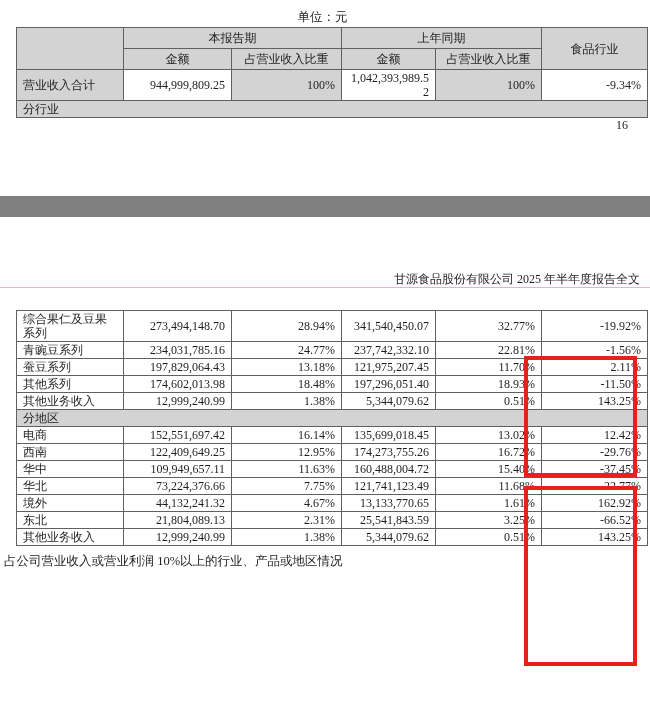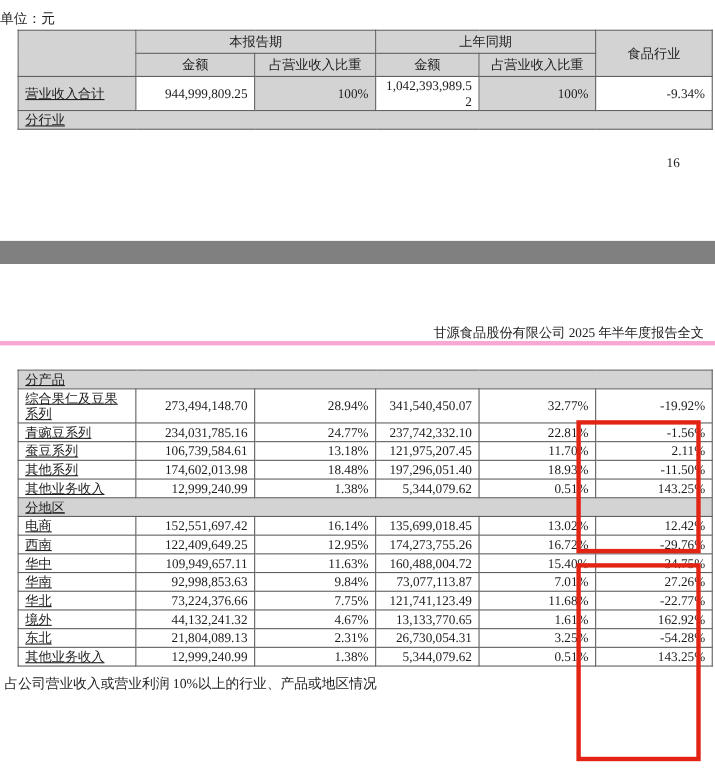--- a/index.html
+++ b/index.html
@@ -5,21 +5,21 @@
   * { margin:0; padding:0; box-sizing:border-box; }
   html,body { width:650px; background:#ffffff; }
   body {
     height:704px;
     position:relative;
     font-family:"Liberation Serif","DejaVu Serif",serif;
     color:#1e1e1e;
     overflow:hidden;
   }
   .unit-label{
-    text-align:left;
+    text-align:center;
     padding:9px 5px 4px 0;
     font-size:12.5px;
     height:27px;
   }
   table{
     border-collapse:collapse;
     table-layout:fixed;
     width:631px;
     margin-left:16px;
     font-size:12px;
@@ -27,42 +27,41 @@
   td,th{
     border:1px solid #606060;
     padding:1px 6px;
     line-height:14px;
     font-weight:normal;
     vertical-align:middle;
     overflow:hidden;
   }
   .t1 th{ padding:3px 6px; text-align:center; }
   .gray{ background:#d3d3d3; }
-  .lbl{ text-align:left;text-decoration:underline; }
+  .lbl{ text-align:left; }
   .num{ text-align:right; word-break:break-all; }
   .page-number{
     text-align:right;
-    padding-right:32px;
-    margin-top:23px;
+    padding-right:22px;
     font-size:12px;
     line-height:14px;
   }
   .page-separator{
     margin-top:64px;
     width:650px;
     height:21px;
     background:#808080;
   }
   .page2-header{
     margin-top:55px;
     text-align:right;
     font-size:12px;
     line-height:14px;
     padding:0 10px 1px 0;
-    border-bottom:4px solid #f9a8d4;
+    border-bottom:1px solid #f9a8d4;
   }
   .table2-wrap{
     position:relative;
     margin-top:22px;
   }
   .redbox{
     position:absolute;
     border:4px solid #e32313;
     pointer-events:none;
   }
@@ -127,41 +126,38 @@
     <colgroup>
       <col style="width:107px">
         <col style="width:108px">
         <col style="width:110px">
       <col style="width:94px">
         <col style="width:106px">
         <col style="width:106px">
     </colgroup>
     <tbody>
     <tr>
-      <td class="gray lbl" colspan="6">分产品</td>
-    </tr>
-    <tr>
       <td class="lbl">综合果仁及豆果系列</td>
       <td class="num">273,494,148.70</td>
       <td class="num">28.94%</td>
       <td class="num">341,540,450.07</td>
       <td class="num">32.77%</td>
       <td class="num">-19.92%</td>
     </tr>
     <tr>
       <td class="lbl">青豌豆系列</td>
       <td class="num">234,031,785.16</td>
       <td class="num">24.77%</td>
       <td class="num">237,742,332.10</td>
       <td class="num">22.81%</td>
       <td class="num">-1.56%</td>
     </tr>
     <tr>
       <td class="lbl">蚕豆系列</td>
-      <td class="num">106,739,584.61</td>
+      <td class="num">197,829,064.43</td>
       <td class="num">13.18%</td>
       <td class="num">121,975,207.45</td>
       <td class="num">11.70%</td>
       <td class="num">2.11%</td>
     </tr>
     <tr>
       <td class="lbl">其他系列</td>
       <td class="num">174,602,013.98</td>
       <td class="num">18.48%</td>
       <td class="num">197,296,051.40</td>
@@ -194,29 +190,21 @@
       <td class="num">174,273,755.26</td>
       <td class="num">16.72%</td>
       <td class="num">-29.76%</td>
     </tr>
     <tr>
       <td class="lbl">华中</td>
       <td class="num">109,949,657.11</td>
       <td class="num">11.63%</td>
       <td class="num">160,488,004.72</td>
       <td class="num">15.40%</td>
-      <td class="num">-34.75%</td>
-    </tr>
-    <tr>
-      <td class="lbl">华南</td>
-      <td class="num">92,998,853.63</td>
-      <td class="num">9.84%</td>
-      <td class="num">73,077,113.87</td>
-      <td class="num">7.01%</td>
-      <td class="num">27.26%</td>
+      <td class="num">-37.45%</td>
     </tr>
     <tr>
       <td class="lbl">华北</td>
       <td class="num">73,224,376.66</td>
       <td class="num">7.75%</td>
       <td class="num">121,741,123.49</td>
       <td class="num">11.68%</td>
       <td class="num">-22.77%</td>
     </tr>
     <tr>
@@ -224,23 +212,23 @@
       <td class="num">44,132,241.32</td>
       <td class="num">4.67%</td>
       <td class="num">13,133,770.65</td>
       <td class="num">1.61%</td>
       <td class="num">162.92%</td>
     </tr>
     <tr>
       <td class="lbl">东北</td>
       <td class="num">21,804,089.13</td>
       <td class="num">2.31%</td>
-      <td class="num">26,730,054.31</td>
+      <td class="num">25,541,843.59</td>
       <td class="num">3.25%</td>
-      <td class="num">-54.28%</td>
+      <td class="num">-66.52%</td>
     </tr>
     <tr>
       <td class="lbl">其他业务收入</td>
       <td class="num">12,999,240.99</td>
       <td class="num">1.38%</td>
       <td class="num">5,344,079.62</td>
       <td class="num">0.51%</td>
       <td class="num">143.25%</td>
     </tr>
   </tbody>

